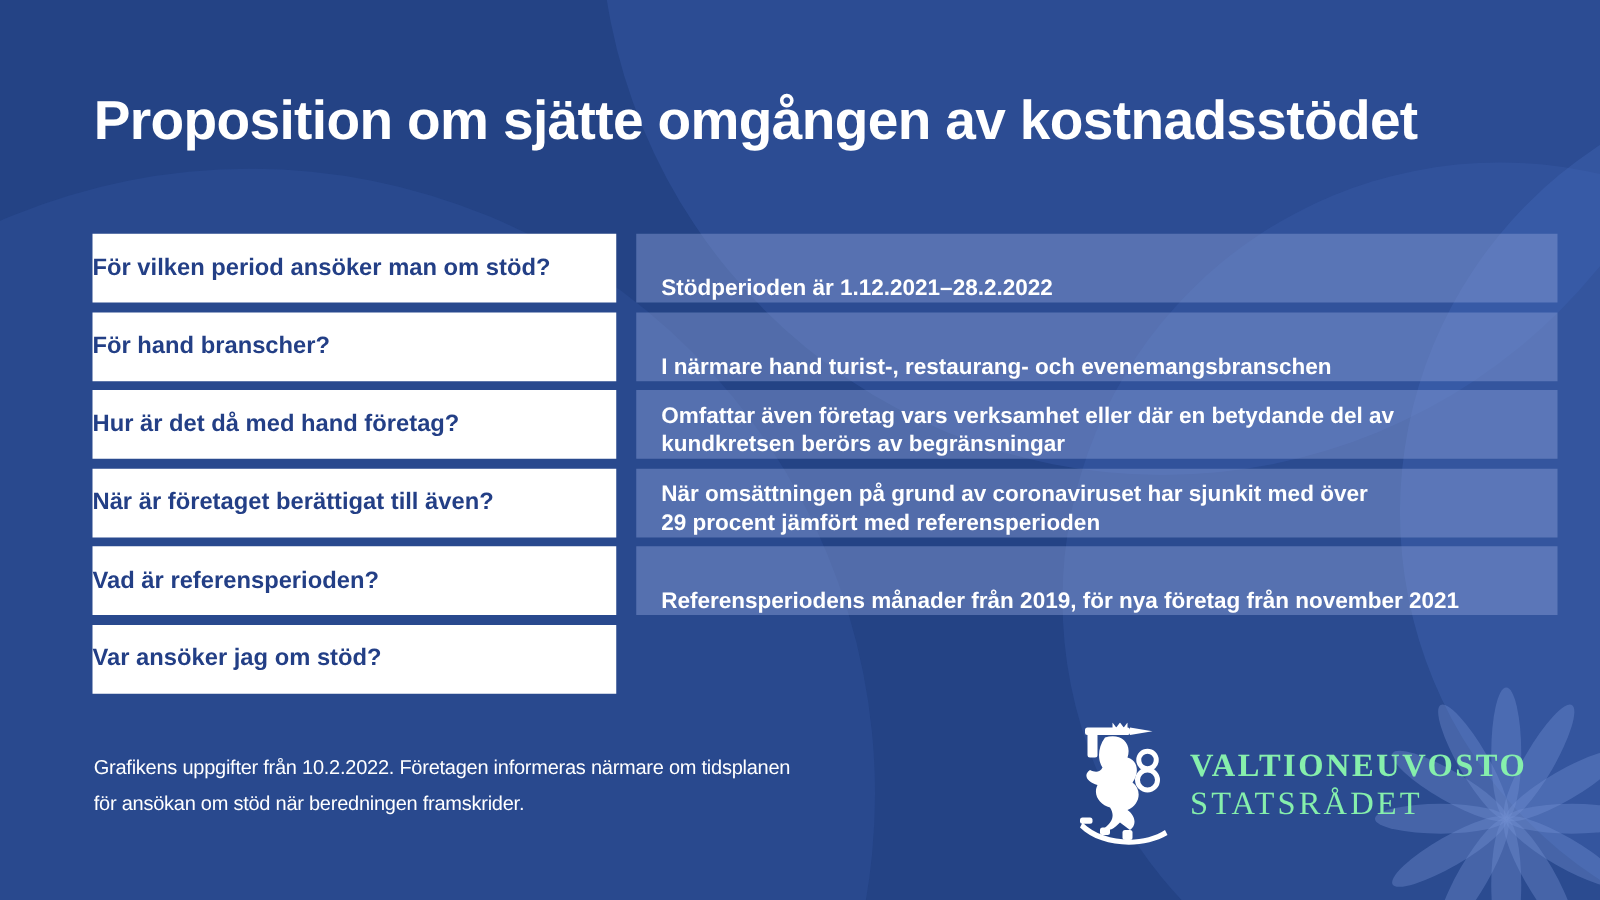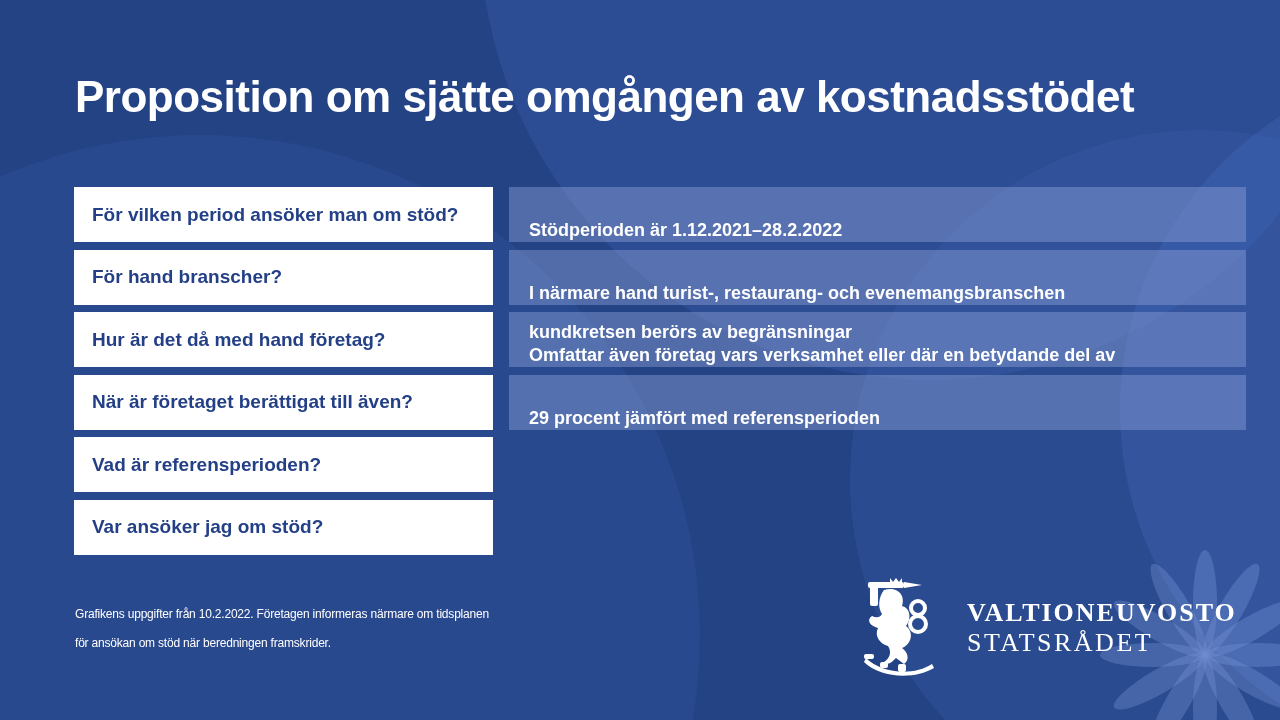--- a/index.html
+++ b/index.html
@@ -21,37 +21,37 @@
   .title {
     position: absolute; left: 75px; top: 72px; z-index: 2;
     color: #ffffff; font-weight: bold; font-size: 44px; letter-spacing: -0.5px;
     white-space: nowrap;
     text-align: right;
   }
   .rows { position: absolute; left: 74px; top: 187px; z-index: 2; }
   .row { display: flex; height: 55px; margin-bottom: 7.6px; }
   .q {
     width: 419px; height: 55px; background: #ffffff; box-sizing: border-box;
-    padding-left: 18px; display: flex; align-items: center;
+    display: flex; align-items: center;
     color: #233f86; font-weight: bold; font-size: 19px; white-space: nowrap;
   }
   .a {
     margin-left: 16px; width: 737px; height: 55px; box-sizing: border-box;
     background: rgba(140,160,215,0.45);
     padding-left: 20px; display: flex; align-items: flex-end;
     color: #ffffff; font-size: 18px; line-height: 23px; font-weight: bold;
   }
   .a span { display: block; }
   .footer {
     position: absolute; left: 75px; top: 600px; z-index: 2;
-    color: #ffffff; font-size: 12px; line-height: 29px; letter-spacing: -0.2px;
+    color: #ffffff; font-size: 16px; line-height: 29px; letter-spacing: -0.2px;
   }
   .logo { position: absolute; left: 862px; top: 578px; z-index: 2; display: flex; align-items: center; }
   .lion { width: 78px; height: 100px; }
-  .logo-text { margin-left: 27px; color: #ffffff; font-family: "Liberation Serif", serif; }
+  .logo-text { margin-left: 12px; color: #86efac; font-family: "Liberation Serif", serif; }
   .logo-line1 { font-size: 26px; letter-spacing: 2px; font-weight: bold; line-height: 30px; }
   .logo-line2 { font-size: 26px; letter-spacing: 2.5px; line-height: 30px; }
 </style>
 </head>
 <body>
 
 <div class="bg">
   <div class="circle c1"></div>
   <div class="circle c2"></div>
   <div class="circle c4"></div>
@@ -88,35 +88,41 @@
     <div class="a">
       <div>
           <span>I närmare hand turist-, restaurang- och evenemangsbranschen</span>
         </div>
     </div>
   </div>
   <div class="row">
     <div class="q">Hur är det då med hand företag?</div>
     <div class="a">
       <div>
+        <span>Omfattar även företag vars verksamhet eller där en betydande del av</span>
         <span>kundkretsen berörs av begränsningar</span>
-        <span>Omfattar även företag vars verksamhet eller där en betydande del av</span>
       </div>
     </div>
   </div>
   <div class="row">
     <div class="q">När är företaget berättigat till även?</div>
     <div class="a">
       <div>
+        <span>När omsättningen på grund av coronaviruset har sjunkit med över</span>
         <span>29 procent jämfört med referensperioden</span>
       </div>
     </div>
   </div>
   <div class="row">
     <div class="q">Vad är referensperioden?</div>
+    <div class="a">
+      <div>
+          <span>Referensperiodens månader från 2019, för nya företag från november 2021</span>
+        </div>
+    </div>
   </div>
   <div class="row">
     <div class="q">Var ansöker jag om stöd?</div>
   </div>
 </div>
 
 <div class="footer">
   <div>Grafikens uppgifter från 10.2.2022. Företagen informeras närmare om tidsplanen</div>
   <div>för ansökan om stöd när beredningen framskrider.</div>
 </div>

